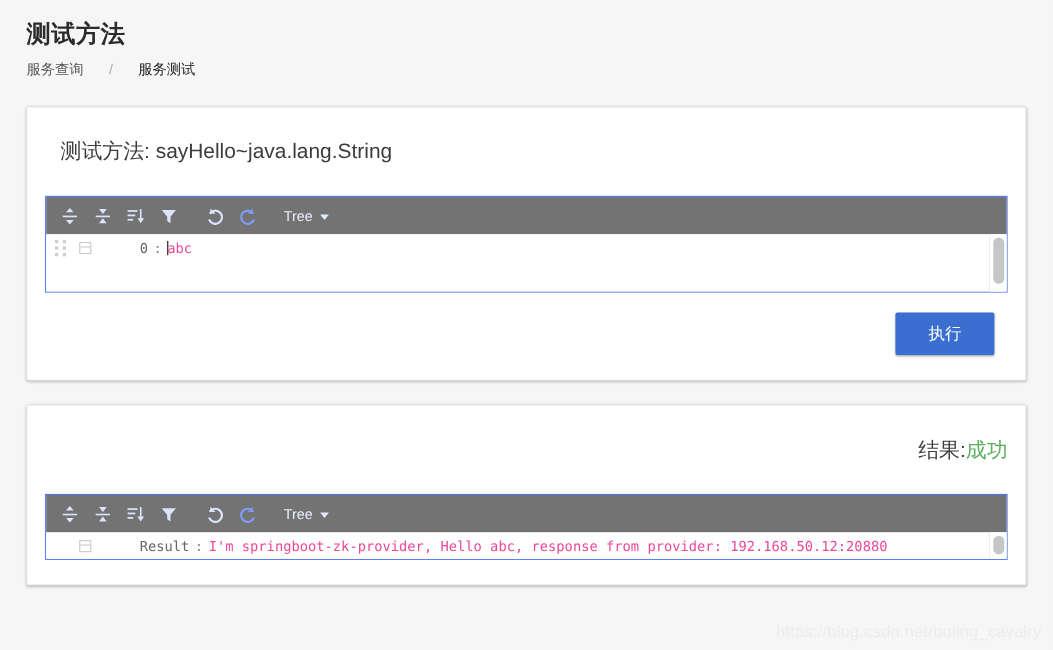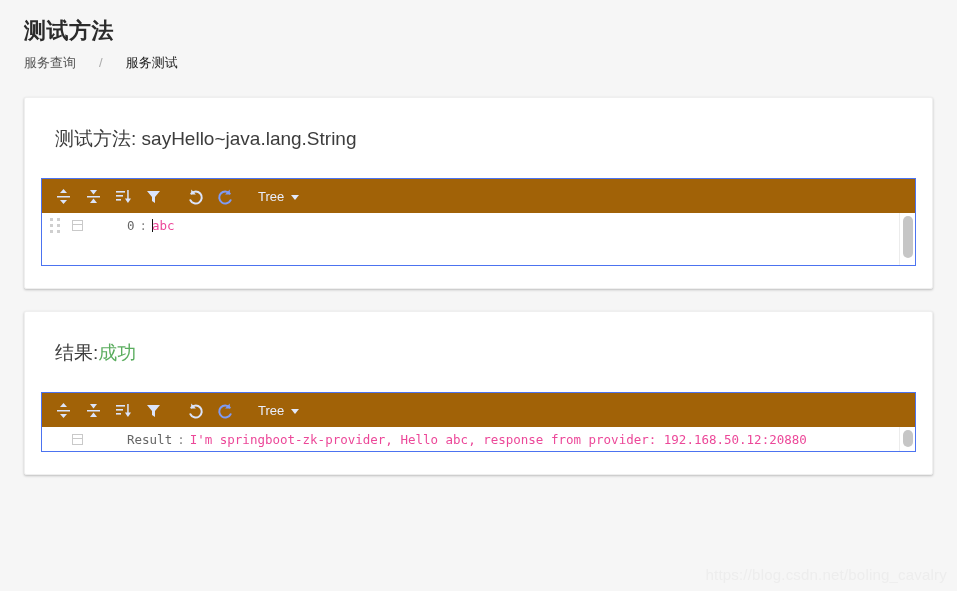--- a/index.html
+++ b/index.html
@@ -40,38 +40,38 @@
 
   
   .card {
     background: #ffffff;
     margin: 0 24px;
     border: 1px solid #efefef;
     box-shadow: 0 1px 3px rgba(0,0,0,.14), 0 1px 2px rgba(0,0,0,.10);
     border-radius: 2px;
   }
   #card-test { margin-top: 24px; padding: 16px 16px 22px 16px; }
-  #card-result { margin-top: 22px; padding: 16px 16px 22px 16px; }
+  #card-result { margin-top: 22px; padding: 16px 16px 22px 16px; text-align: right; }
 
   .card-heading {
     font-size: 19px;
     color: #3c3c3c;
     line-height: 30px;
     padding: 10px 0 24px 14px;
     font-weight: normal;
   }
   .heading-green { color: #5bad5f; }
 
   
   .jsoneditor {
     border: 1px solid #4c73f0;
     background: #fff;
   }
   .je-menu {
-    background: #a16207;
+    background: #737373;
     height: 34px;
     display: flex;
     align-items: center;
     padding: 0 6px;
     gap: 0;
   }
   .je-btn {
     width: 28px;
     height: 26px;
     margin: 0 1px;
@@ -308,20 +308,23 @@
         <span class="je-caret-bar"></span>
         <span class="je-value-green">abc</span>
       </div>
 
       <div class="je-scroll">
         <div class="je-thumb"></div>
       </div>
     </div>
   </div>
 
+  <div class="btn-row">
+    <button class="btn-exec">执行</button>
+  </div>
 </div>
 
 <div class="card" id="card-result">
 
   <div class="card-heading">
     <span>结果:</span><span class="heading-green">成功</span>
   </div>
 
   <div class="jsoneditor" id="editor-result">
 

